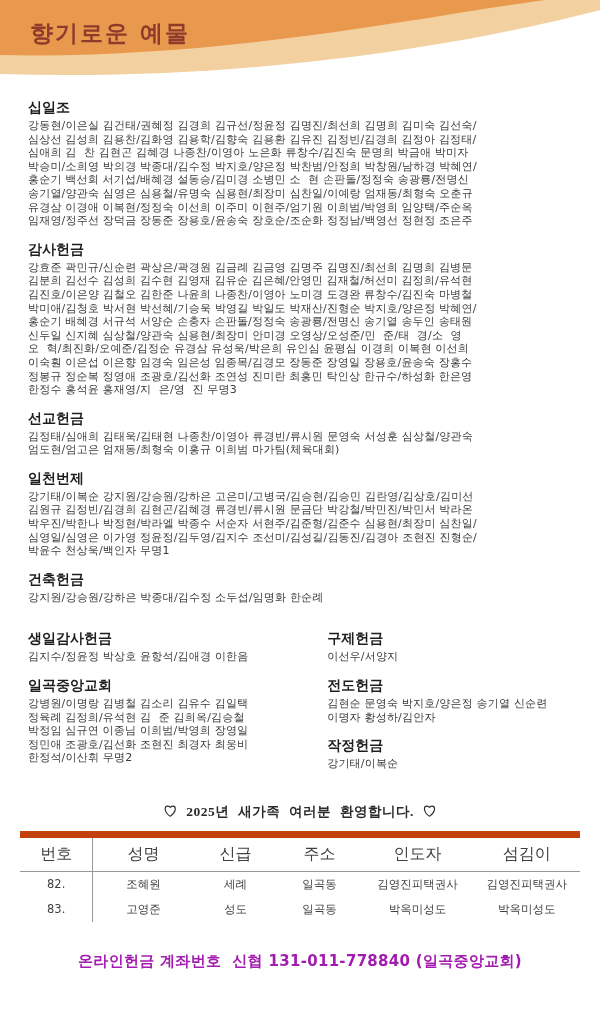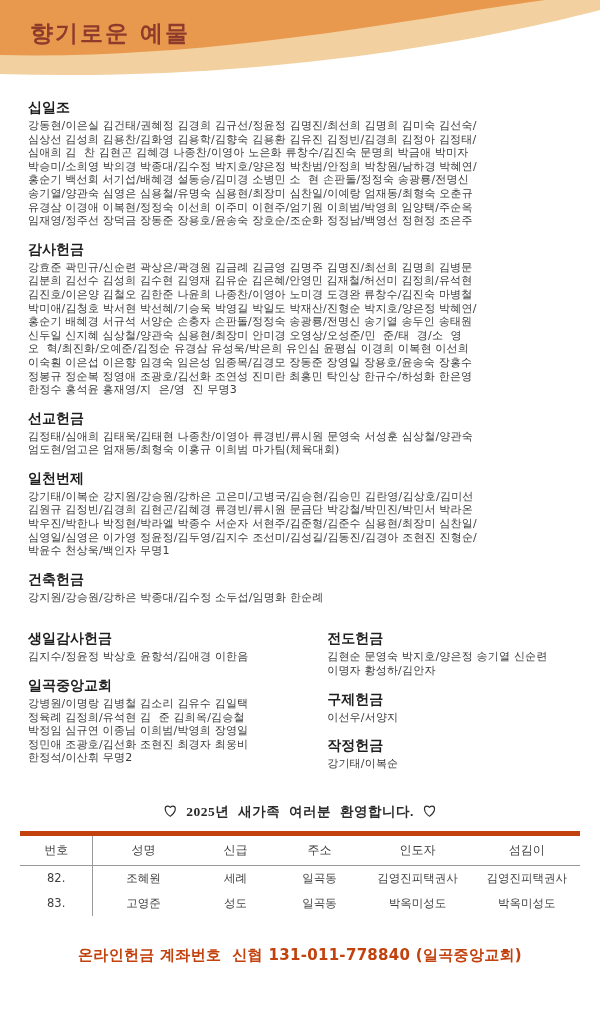--- a/index.html
+++ b/index.html
@@ -28,30 +28,30 @@
   .col-left .section:first-child, .col-right .section:first-child { margin-top:13px; }
   
   .welcome {
     margin-top:32px; text-align:center;
     font-size:13.5px; font-weight:bold; color:#2b2b2b;
     word-spacing:5px; letter-spacing:0.5px;font-family:Liberation Serif, serif;
   }
   .table-wrap { margin:10px 20px 0 20px; }
   table { width:100%; border-collapse:collapse; font-size:11.5px; color:#3f3f3f; }
   thead th {
-    font-weight:normal; font-size:12px; padding:6px 2px;
-    border-top:5px solid #c2410c; border-bottom:1px solid #999; text-align:center;
+    font-weight:normal; font-size:16px; padding:6px 2px;
+    border-top:7px solid #c2410c; border-bottom:1px solid #999; text-align:center;
   }
   tbody td { padding:5px 2px; text-align:center; }
   th.col-num, td.col-num { border-right:1px solid #999; width:13%; }
   .c-name{width:18%} .c-grade{width:15%} .c-addr{width:15%} .c-guide{width:20%} .c-carer{width:19%}
   
   .footer {
     margin-top:30px; text-align:center;
-    font-size:15px; font-weight:bold; color:#c2410c;
+    font-size:15px; font-weight:bold; color:#a21caf;
     white-space:pre-wrap; letter-spacing:0.3px;
   }
 </style>
 </head>
 <body>
 
 <div class="header">
   <svg width="600" height="84" viewBox="0 0 600 84" preserveAspectRatio="none">
     <path d="M0,0 H600 V10 C470,44 250,82 0,74 Z" fill="#f3d09f"></path>
     <path d="M0,0 H545 C425,16 220,60 0,55 Z" fill="#e8994e"></path>
@@ -117,27 +117,27 @@
         <h3 class="sec-title">일곡중앙교회</h3>
         <div class="sec-line">강병원/이명랑 김병철 김소리 김유수 김일택</div>
         <div class="sec-line">정육례 김정희/유석현 김  준 김희옥/김승철</div>
         <div class="sec-line">박정임 심규연 이종님 이희범/박영희 장영일</div>
         <div class="sec-line">정민애 조광호/김선화 조현진 최경자 최웅비</div>
         <div class="sec-line">한정석/이산휘 무명2</div>
       </div>
     </div>
     <div class="col-right">
       <div class="section">
+        <h3 class="sec-title">구제헌금</h3>
+        <div class="sec-line">이선우/서양지</div>
+      </div>
+      <div class="section">
         <h3 class="sec-title">전도헌금</h3>
         <div class="sec-line">김현순 문영숙 박지호/양은정 송기열 신순련</div>
         <div class="sec-line">이명자 황성하/김안자</div>
-      </div>
-      <div class="section">
-        <h3 class="sec-title">구제헌금</h3>
-        <div class="sec-line">이선우/서양지</div>
       </div>
       <div class="section">
         <h3 class="sec-title">작정헌금</h3>
         <div class="sec-line">강기태/이복순</div>
       </div>
     </div>
   </div>
 </div>
 
 <div class="welcome">♡ 2025년 새가족 여러분 환영합니다. ♡</div>

